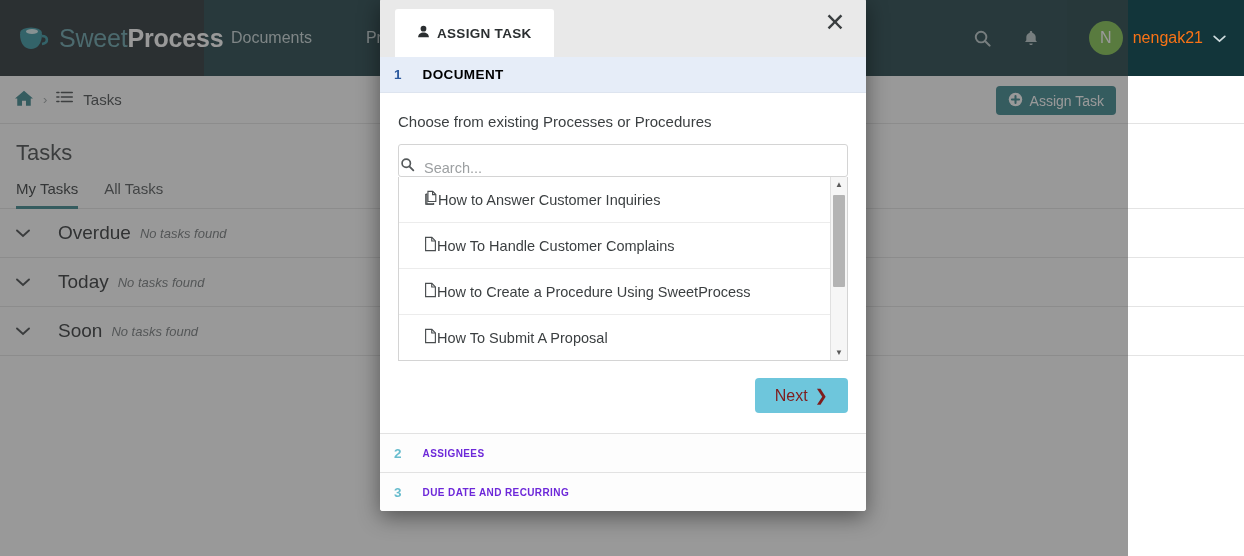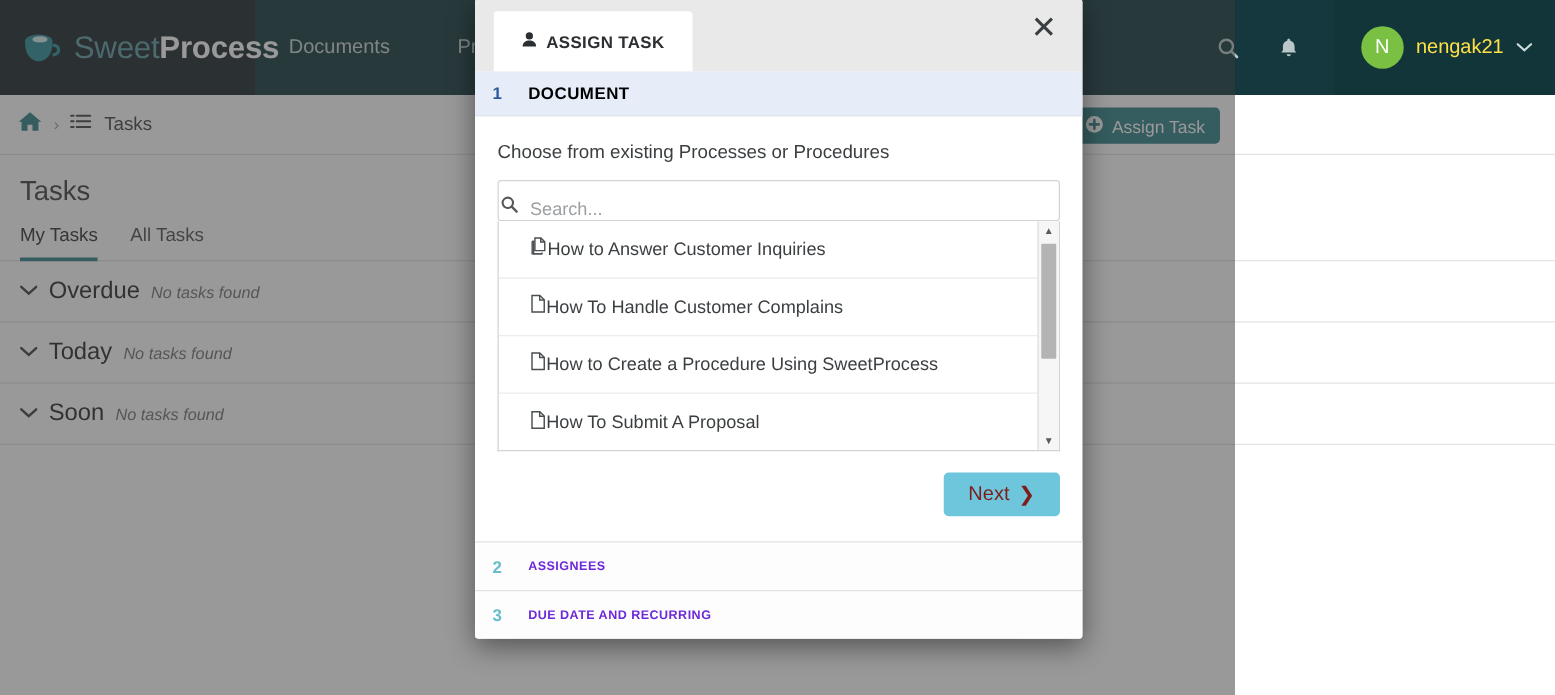--- a/index.html
+++ b/index.html
@@ -2,21 +2,21 @@
 <html><head>
 <meta charset="utf-8">
 <style>
   * { box-sizing: border-box; margin: 0; padding: 0; }
   html, body {
     width: 1244px; height: 556px;
     overflow: hidden;
     font-family: "Liberation Sans", sans-serif;
     background: #fff;
   }
-  #app { position: relative; width: 988px; height: 556px; }
+  #app { position: relative; width: 1128px; height: 556px; }
 
   
   .page { position: absolute; inset: 0; background: #ffffff; }
 
   .topnav {
     position: absolute; top: 0; left: 0; width: 1244px; height: 76px;
     background: #14383d; display: flex; align-items: center;
   }
   .brand {
     width: 204px; height: 76px; background: #1b2428;
@@ -40,21 +40,21 @@
     cursor: pointer;
   }
   .user-box {
     display: flex; align-items: center; gap: 10px; height: 76px;
     padding: 0 18px 0 22px; background: #12353a; cursor: pointer; margin-left: 12px;
   }
   .avatar {
     width: 34px; height: 34px; border-radius: 50%; background: #7ac043;
     color: #fff; font-size: 16px; display: flex; align-items: center; justify-content: center;
   }
-  .user-name { color: #fde047; font-size: 16px; text-align: center; }
+  .user-name { color: #f97316; font-size: 16px; text-align: center; }
 
   .crumbbar {
     position: absolute; top: 76px; left: 0; width: 1244px; height: 48px;
     background: #ffffff; border-bottom: 1px solid #e3e3e3;
     display: flex; align-items: center; padding-left: 14px; gap: 9px;
   }
   .crumb-sep { color: #9aa0a2; font-size: 13px; }
   .crumb-text { color: #3f4345; font-size: 15px; }
   .assign-btn {
     position: absolute; right: 12px; top: 86px;
@@ -68,21 +68,21 @@
   .tabs { display: flex; gap: 26px; padding: 14px 0 0 16px; }
   .tab { font-size: 15px; color: #4a4e50; padding-bottom: 9px; cursor: pointer; }
   .tab.active { border-bottom: 3px solid #2f7f87; color: #2c3032; }
   .tabs-rule { border-bottom: 1px solid #e4e4e4; margin-top: -1px; }
 
   .group {
     height: 49px; border-bottom: 1px solid #e4e4e4;
     display: flex; align-items: center; gap: 9px; padding-left: 16px;
   }
   .group-caret { color: #3a3e40; font-size: 16px; }
-  .group-name { font-size: 19px; color: #26292b; }
+  .group-name { font-size: 19px; color: #26292b; margin-left: 19px; }
   .group-empty { font-size: 13px; color: #6f7476; font-style: italic; }
 
   
   .overlay { position: absolute; inset: 0; background: rgba(60,60,60,0.52); }
 
   
   .modal {
     position: absolute; left: 380px; top: -1px; width: 486px;
     background: #fff; border-radius: 3px;
     box-shadow: 0 6px 22px rgba(0,0,0,0.45);

